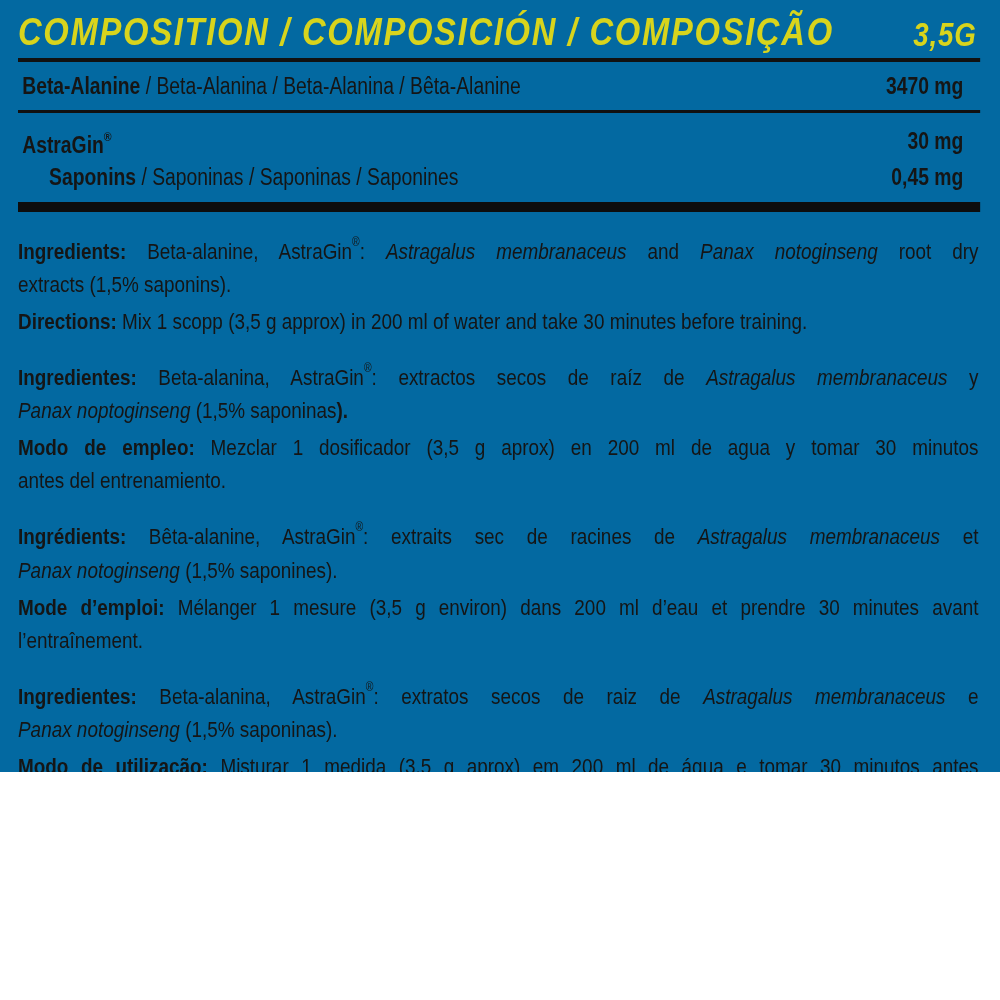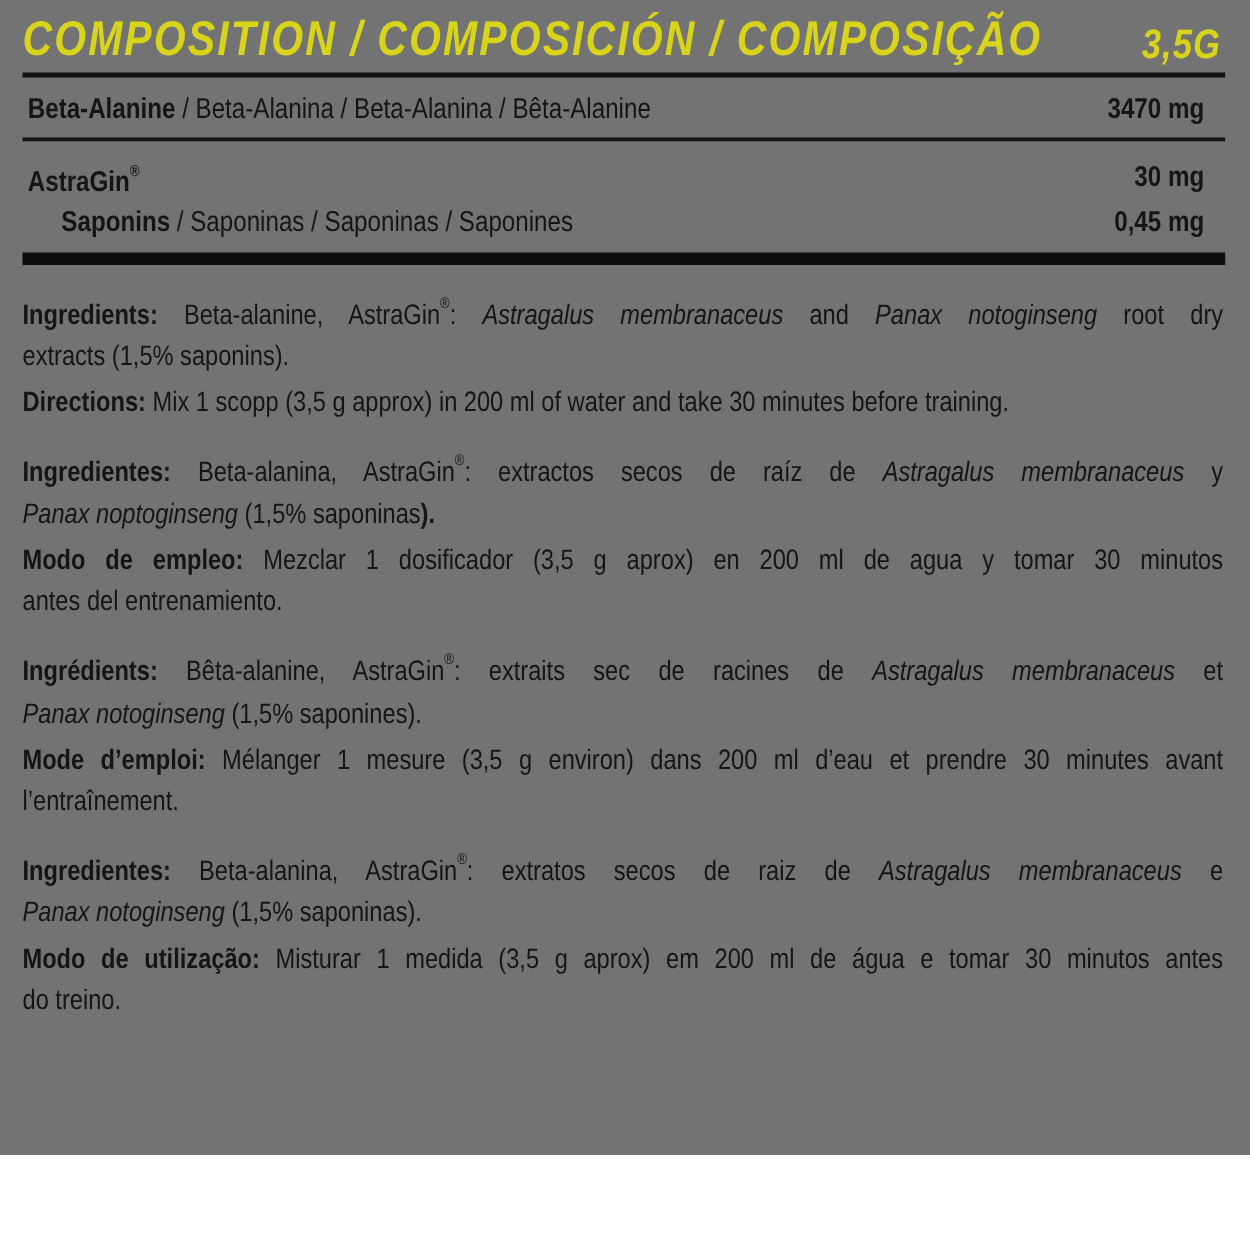--- a/index.html
+++ b/index.html
@@ -3,22 +3,22 @@
 <meta charset="utf-8">
 <style>
   html, body {
     margin: 0;
     padding: 0;
     background: #ffffff;
   }
   .sheet {
     position: relative;
     width: 1000px;
-    height: 924px;
-    background: #737373;
+    height: 772px;
+    background: #0369a1;
     overflow: hidden;
     font-family: "Liberation Sans", "DejaVu Sans", sans-serif;
     color: #151515;
   }
   
   .condense {
     margin-left: 18px;
     width: 1145px;
     transform: scaleX(0.8403);
     transform-origin: 0 0;

